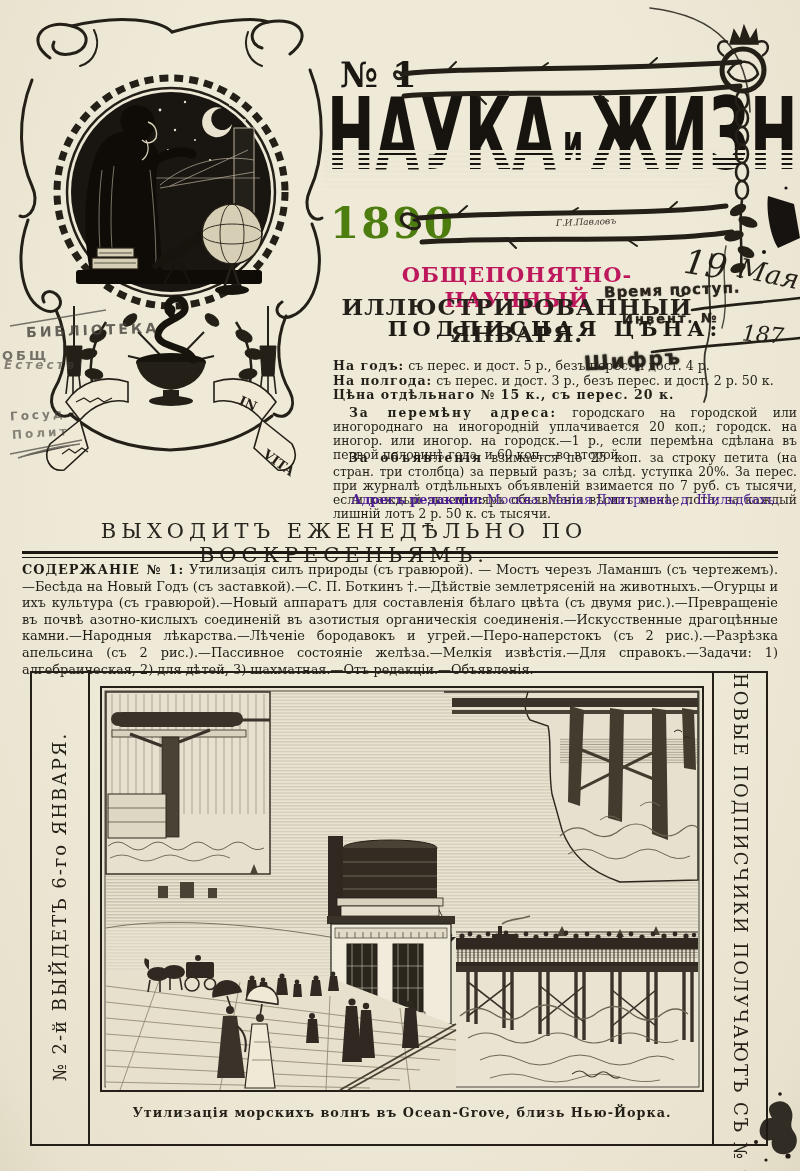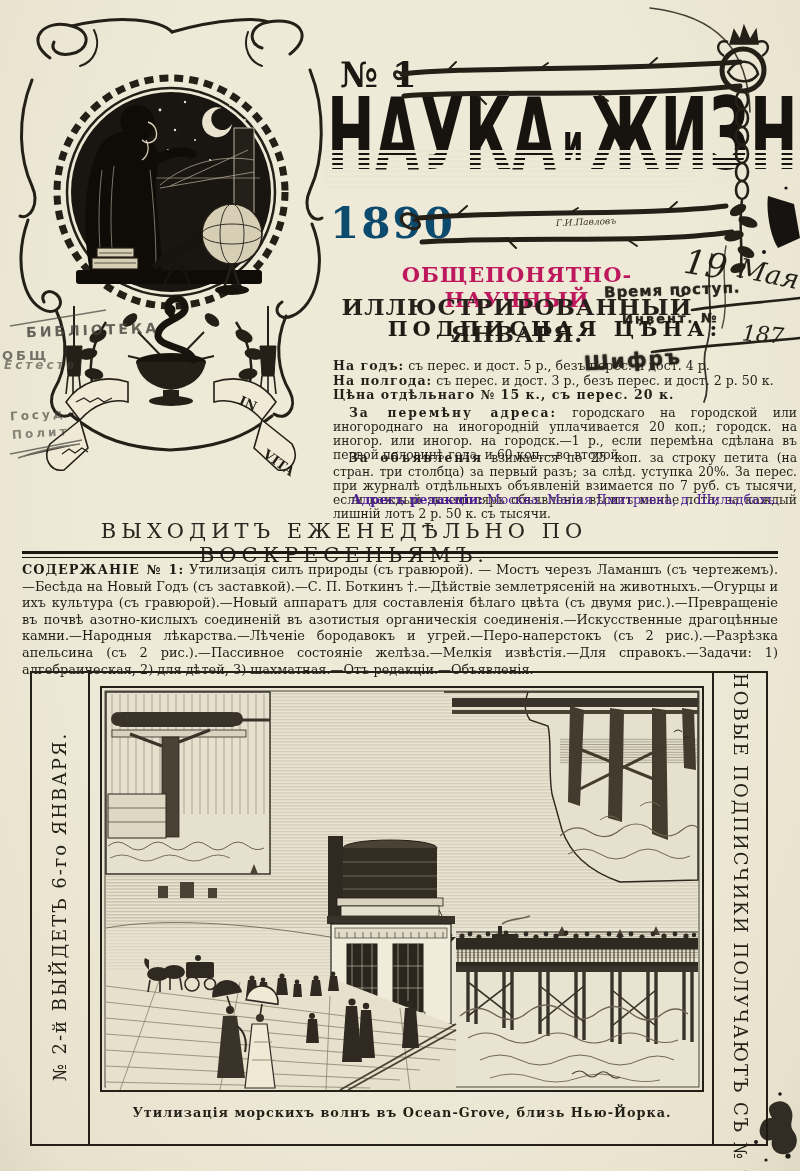--- a/index.html
+++ b/index.html
@@ -16,21 +16,21 @@
     left:327px;top:86px;white-space:nowrap;
     font-family:"DejaVu Sans", sans-serif;font-weight:bold;font-size:66px;line-height:1.0;
     color:#17130e;transform:scale(0.86,1.5);transform-origin:top left;letter-spacing:1px;
   }
   .title .conj{font-size:34px;position:relative;top:-6px;margin:0 7px;}
   .title .stripes{
     position:absolute;left:-4px;right:-4px;top:62%;bottom:-6%;
     background:repeating-linear-gradient(180deg, rgba(238,233,216,0) 0 1.6px, #ece7d5 1.6px 3.4px);
     pointer-events:none;
   }
-  .year{left:330px;top:199px;font-size:42px;font-weight:bold;letter-spacing:2px;color:#0c4a6e;}
+  .year{left:330px;top:199px;font-size:42px;font-weight:bold;letter-spacing:2px;color:#4d7c0f;}
   
   .rcol{left:333px;width:368px;text-align:center;}
   .sub1{top:262px;font-size:21px;font-weight:bold;letter-spacing:1px;color:#be185d;}
   .sub2{top:293px;font-size:23px;font-weight:bold;letter-spacing:1px;color:#25201a;}
   .stamp{font-family:"DejaVu Sans", sans-serif;font-weight:bold;color:#2b251d;}
   .st-time{left:604px;top:281px;font-size:15px;letter-spacing:1px;transform:rotate(-2deg);text-shadow:0 0 1px #2b251d;}
   .st-inv{left:622px;top:311px;font-size:13px;letter-spacing:2px;transform:rotate(-1deg);text-shadow:0 0 1px #2b251d;}
   .st-cipher{left:584px;top:348px;font-size:20px;letter-spacing:2px;transform:rotate(-4deg);text-shadow:0 0 2px #1d1812;}
   .hw{font-style:italic;color:#241f17;}
   .hw-day{left:684px;top:244px;font-size:34px;transform:rotate(9deg);}

